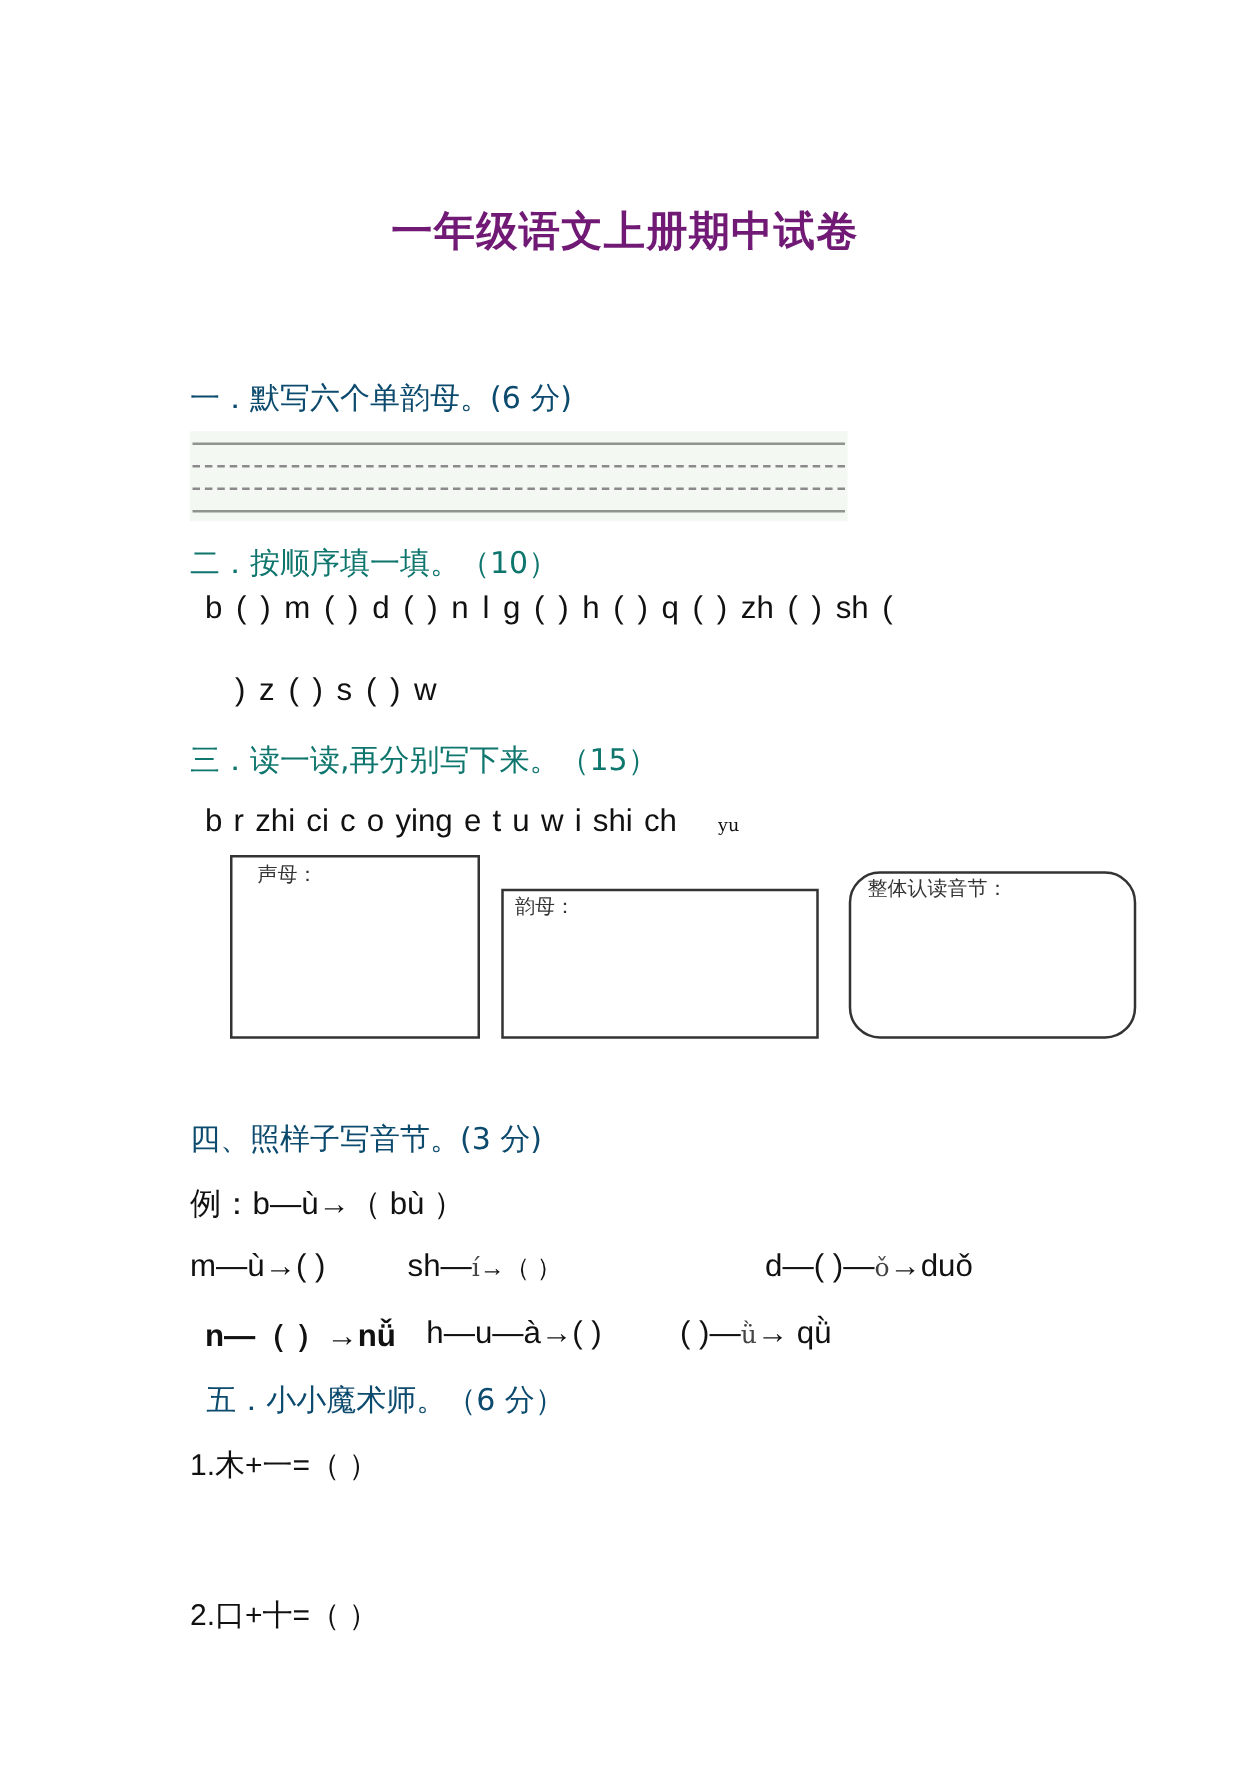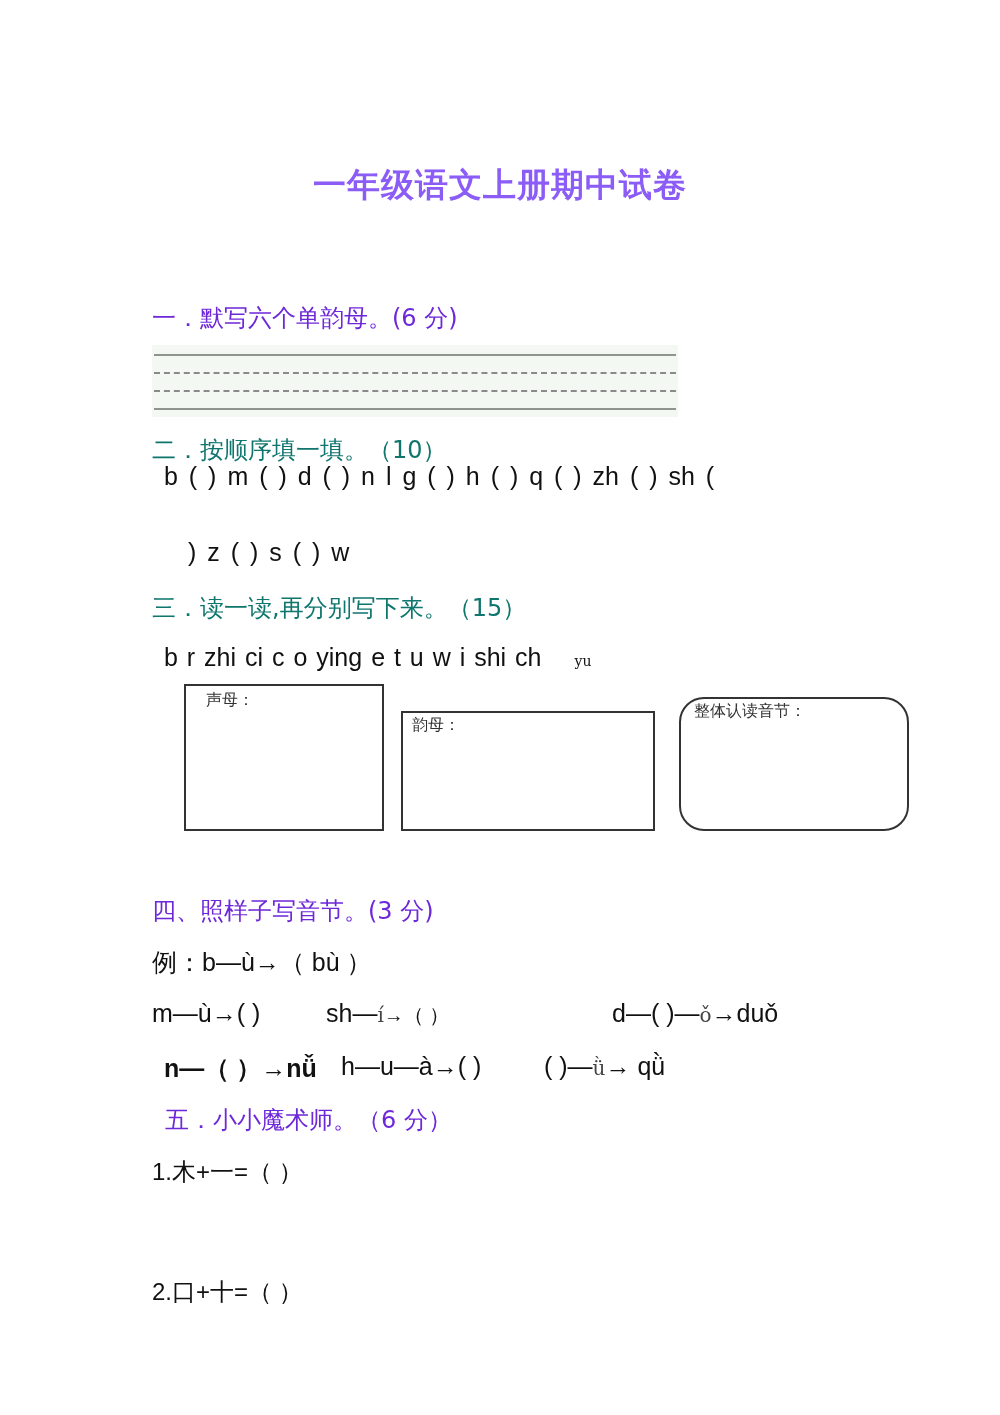--- a/index.html
+++ b/index.html
@@ -1,21 +1,21 @@
 <!DOCTYPE html>
 <html><head>
 <meta charset="utf-8">
 <style>
   html, body { margin: 0; padding: 0; background: #ffffff; }
   body { width: 1000px; height: 1415px; position: relative; overflow: hidden;
          font-family: "DejaVu Sans", "Liberation Sans", sans-serif; color: #111; }
   .abs { position: absolute; white-space: nowrap; }
   .title { left: 0; width: 1000px; top: 163px; text-align: center;
-           font-size: 33px; font-weight: bold; letter-spacing: 1px; color: #8b5cf6; }
-  .sec { font-size: 24px; color: #6d28d9; }
+           font-size: 33px; font-weight: bold; letter-spacing: 1px; color: #701a75; }
+  .sec { font-size: 24px; color: #0c4a6e; }
   .sec.gray { color: #0f766e; }
   .pin { font-family: "Liberation Sans", sans-serif; font-size: 25px; color: #111; }
   .small-serif { font-family: "DejaVu Serif", "Liberation Serif", serif; font-size: 14px; margin-left: 24px; }
   .lines { left: 152px; top: 345px; width: 526px; height: 72px; background: #f4f8f3; }
   .lines .ln { position: absolute; left: 2px; right: 2px; height: 0; }
   .lines .solid { border-top: 2px solid #8e948e; }
   .lines .dash { border-top: 2px dashed #8a8a8a; }
   .box { position: absolute; border: 2px solid #333; background: #fff; }
   .box .lbl { position: absolute; font-family: "DejaVu Serif", "Liberation Serif", serif;
               font-size: 16px; color: #333; white-space: nowrap; }
@@ -28,21 +28,21 @@
 
 <div class="abs sec" style="left:152px; top:302px;">一．默写六个单韵母。(6 分)</div>
 <div class="abs lines">
   <div class="ln solid" style="top:9px;"></div>
   <div class="ln dash" style="top:27px;"></div>
   <div class="ln dash" style="top:45px;"></div>
   <div class="ln solid" style="top:63px;"></div>
 </div>
 
 <div class="abs sec gray" style="left:152px; top:434px;">二．按顺序填一填。（10）</div>
-<div class="abs pin" style="left:164px; top:462px; word-spacing:4px;">b ( ) m ( ) d ( ) n l g ( ) h ( )  q ( ) zh ( ) sh (</div>
+<div class="abs pin" style="left:164px; top:472px; word-spacing:4px;">b ( ) m ( ) d ( ) n l g ( ) h ( )  q ( ) zh ( ) sh (</div>
 <div class="abs pin" style="left:188px; top:538px; word-spacing:4px;">) z ( ) s ( ) w</div>
 
 <div class="abs sec gray" style="left:152px; top:592px;">三．读一读,再分别写下来。（15）</div>
 <div class="abs pin" style="left:164px; top:643px; word-spacing:2px;">
   <span>b  r  zhi  ci  c  o  ying  e  t  u  w  i  shi  ch</span>
   <span class="small-serif">yu</span>
 </div>
 
 <div class="box" style="left:184px; top:684px; width:196px; height:143px;">
   <span class="lbl" style="left:20px; top:4px;">声母：</span>

